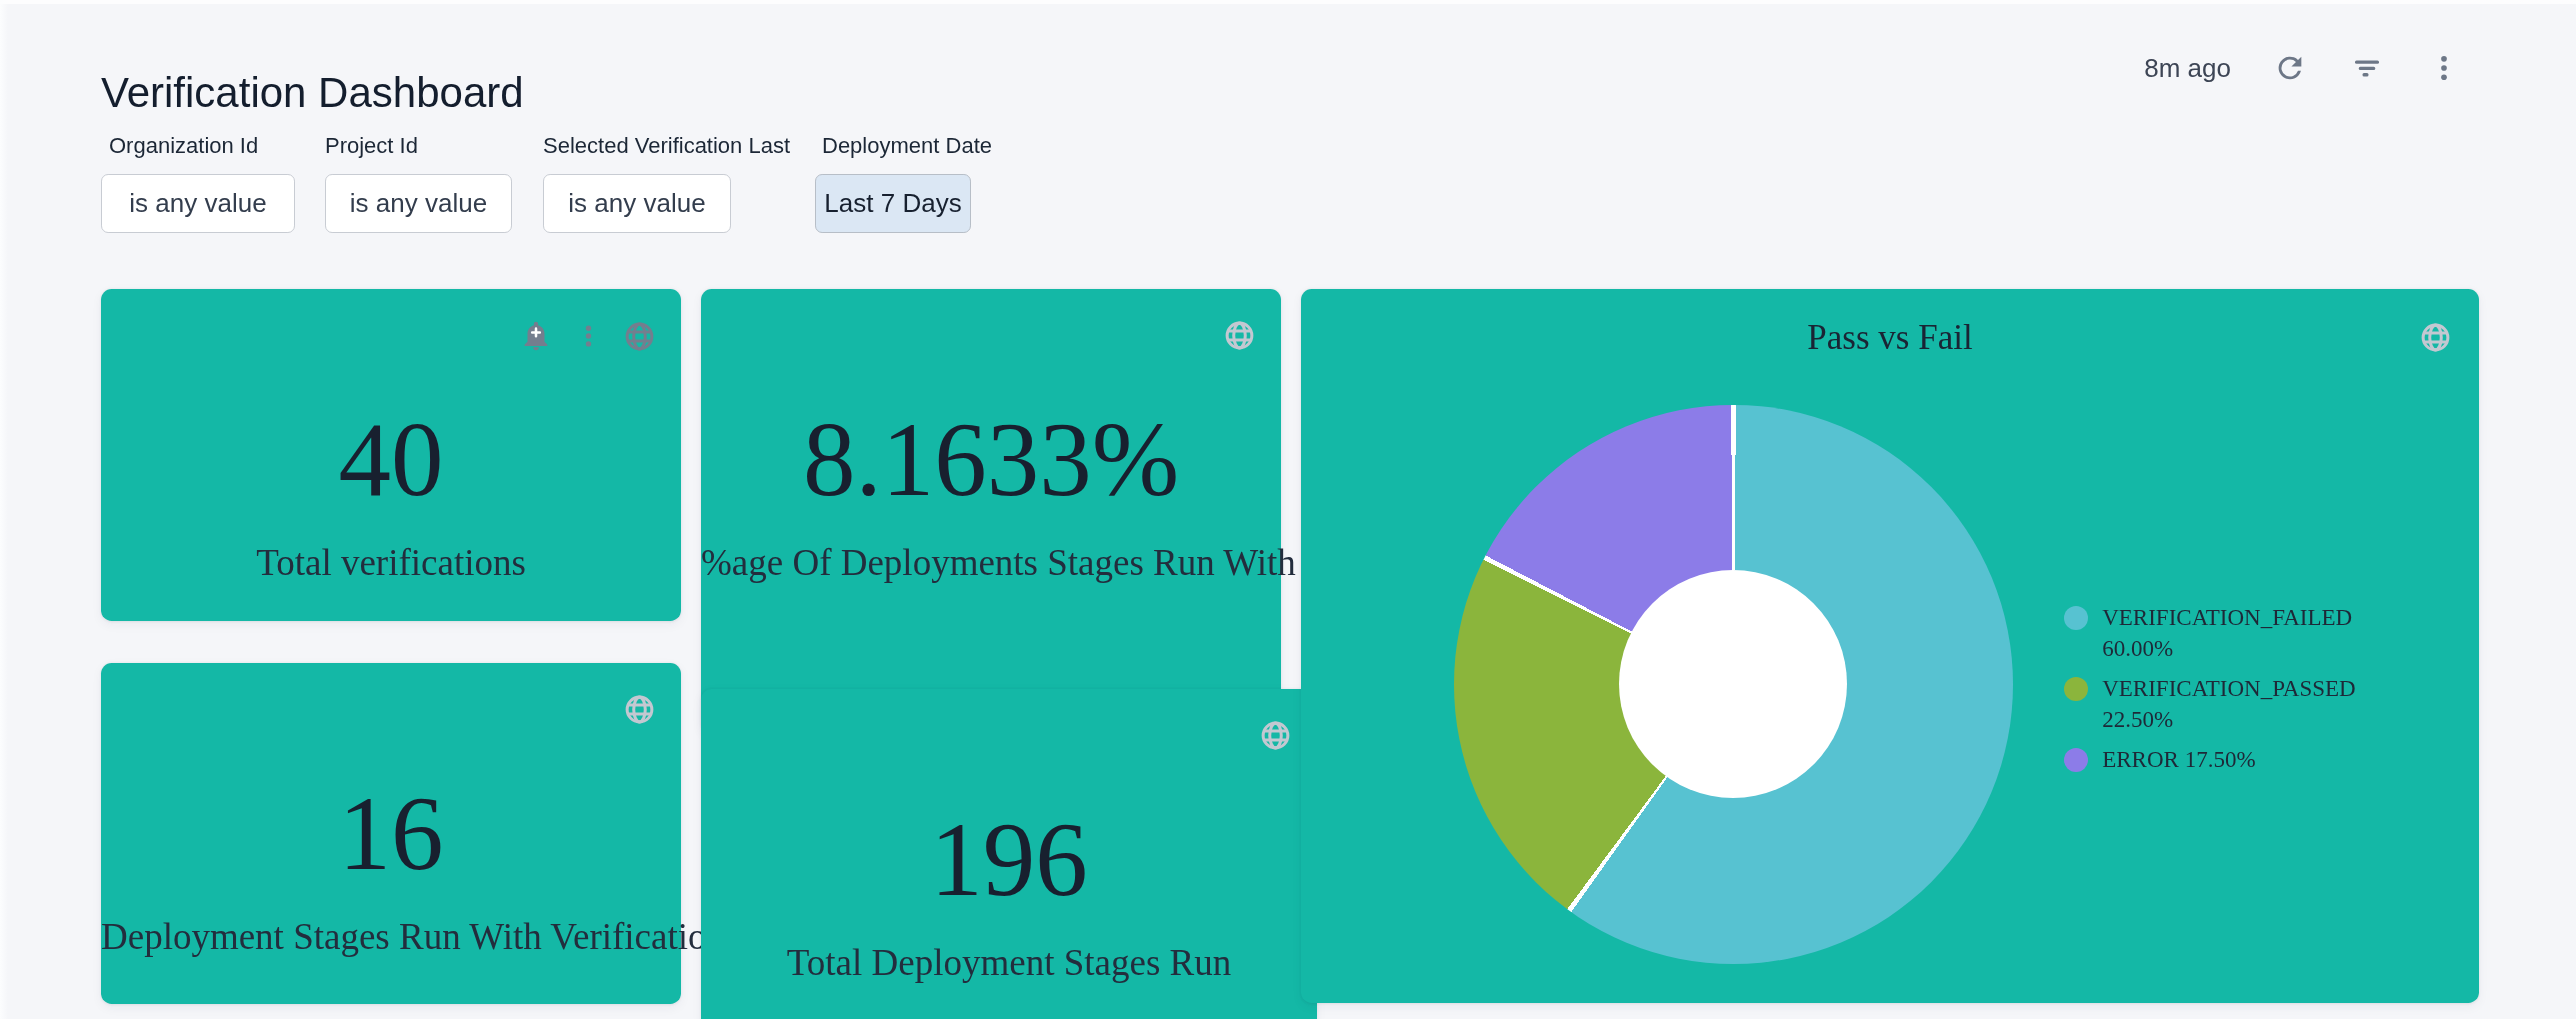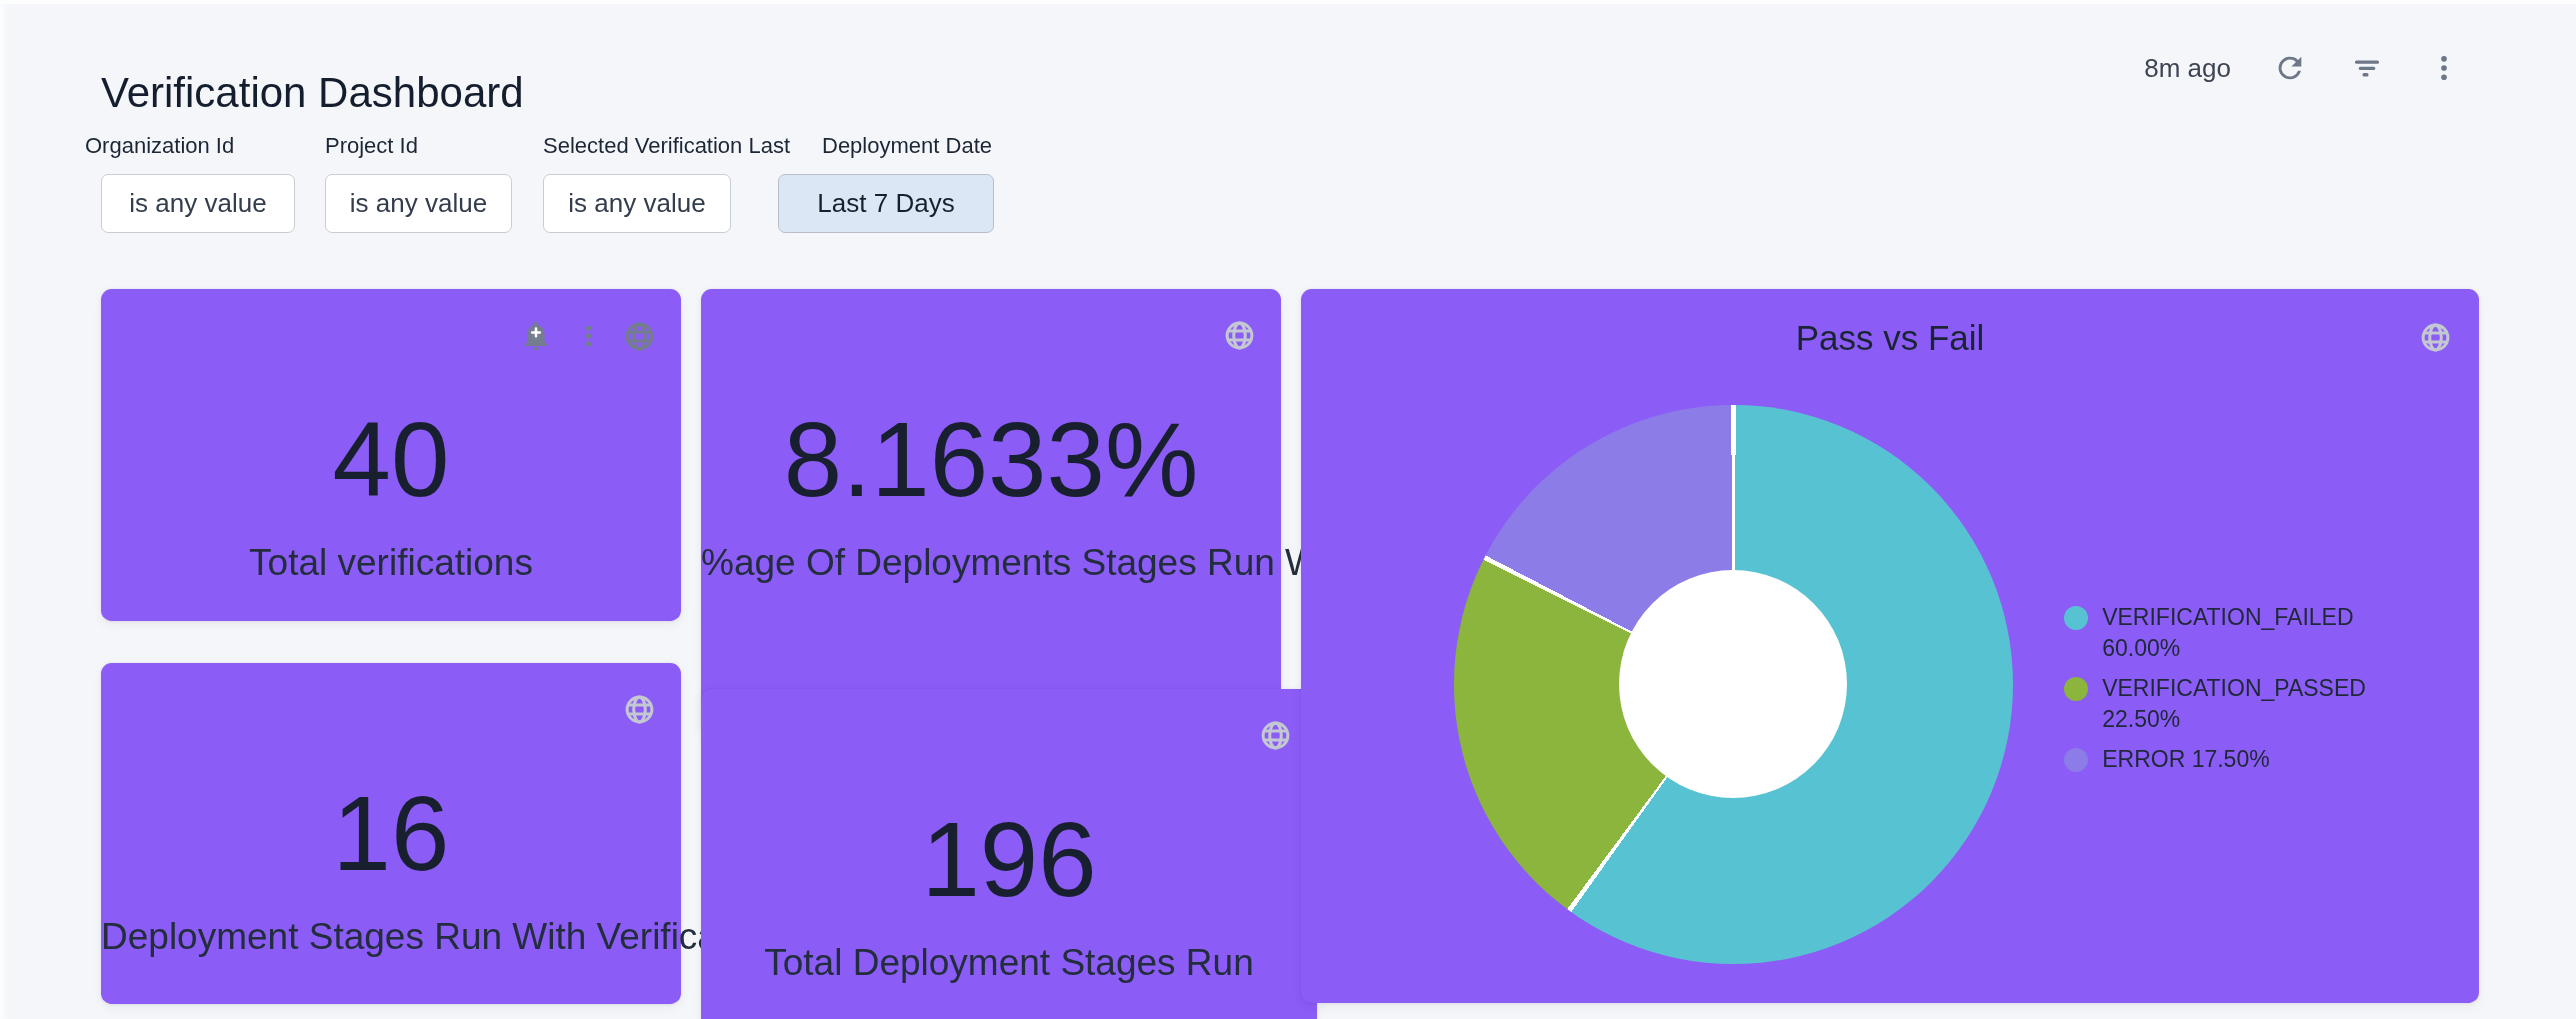--- a/index.html
+++ b/index.html
@@ -20,22 +20,22 @@
 
   
   .filter-label{position:absolute;top:133px;font-size:22px;font-weight:500;color:#1c2736;}
   .filter-chip{position:absolute;top:174px;height:59px;box-sizing:border-box;
         border:1.8px solid #c8ccd3;border-radius:7.1px;background:#fff;
         display:flex;align-items:center;justify-content:center;
         font-size:26px;color:#333d4d;cursor:pointer;}
   .filter-chip.active{background:#dbe7f4;border-color:#b7bec7;color:#17202f;}
 
   
-  .tile{position:absolute;background:#8b5cf6;border-radius:10.7px;
-        box-shadow:0 0.9px 2.7px rgba(30,40,70,.08),0 3.6px 10.7px rgba(30,40,70,.05);}
+  .tile{position:absolute;background:#14b8a6;border-radius:10.7px;
+        box-shadow:0 0.9px 2.7px rgba(30,40,70,.08),0 3.6px 10.7px rgba(30,40,70,.05);font-family:Liberation Serif, serif;}
   .kpi-value{position:absolute;left:0;right:0;top:113px;text-align:center;
         font-size:105px;line-height:116px;color:#18202f;}
   .kpi-label{position:absolute;left:0;right:0;top:252px;text-align:center;
         font-size:37px;line-height:43px;color:#232d3d;white-space:nowrap;}
   .tile-actions{position:absolute;top:30px;right:25px;display:flex;align-items:center;gap:21.3px;}
   .ticon{background:none;border:none;padding:0;cursor:pointer;display:block;}
   .icon-dark{color:#747e8e;}
   .icon-light{color:#c3c8d1;}
   .globe-corner{position:absolute;top:30px;right:25px;}
 
@@ -74,29 +74,29 @@
     </button>
     <button class="hicon">
       <svg width="34" height="34" viewBox="0 0 24 24" fill="currentColor">
         <circle cx="12" cy="5.5" r="2"></circle>
           <circle cx="12" cy="12" r="2"></circle>
           <circle cx="12" cy="18.5" r="2"></circle>
       </svg>
     </button>
   </div>
 
-  <span class="filter-label" style="left:85px">Organization Id</span>
+  <span class="filter-label" style="left:109px">Organization Id</span>
   <span class="filter-label" style="left:325px">Project Id</span>
   <span class="filter-label" style="left:543px">Selected Verification Last</span>
   <span class="filter-label" style="left:822px">Deployment Date</span>
 
   <div class="filter-chip" style="left:101px;width:194px">is any value</div>
   <div class="filter-chip" style="left:325px;width:187px">is any value</div>
   <div class="filter-chip" style="left:543px;width:188px">is any value</div>
-  <div class="filter-chip active" style="left:778px;width:216px">Last 7 Days</div>
+  <div class="filter-chip active" style="left:815px;width:156px">Last 7 Days</div>
 
   <section class="tile" style="left:101px;top:289px;width:580px;height:332px">
     <div class="tile-actions">
       <button class="ticon icon-dark">
         <svg width="34" height="34" viewBox="0 0 24 24" fill="currentColor">
           <path d="M12 2c-.83 0-1.5.67-1.5 1.5v.86C7.9 5.06 6 7.42 6 10.2V16l-2 2v1h16v-1l-2-2v-5.8c0-2.78-1.9-5.14-4.5-5.84V3.5C13.5 2.67 12.83 2 12 2z"></path>
           <path d="M12 6.8v5.4M9.3 9.5h5.4" stroke="#ffffff" stroke-width="1.8" stroke-linecap="round" fill="none"></path>
           <path d="M10 20a2 2 0 0 0 4 0h-4z"></path>
         </svg>
       </button>

